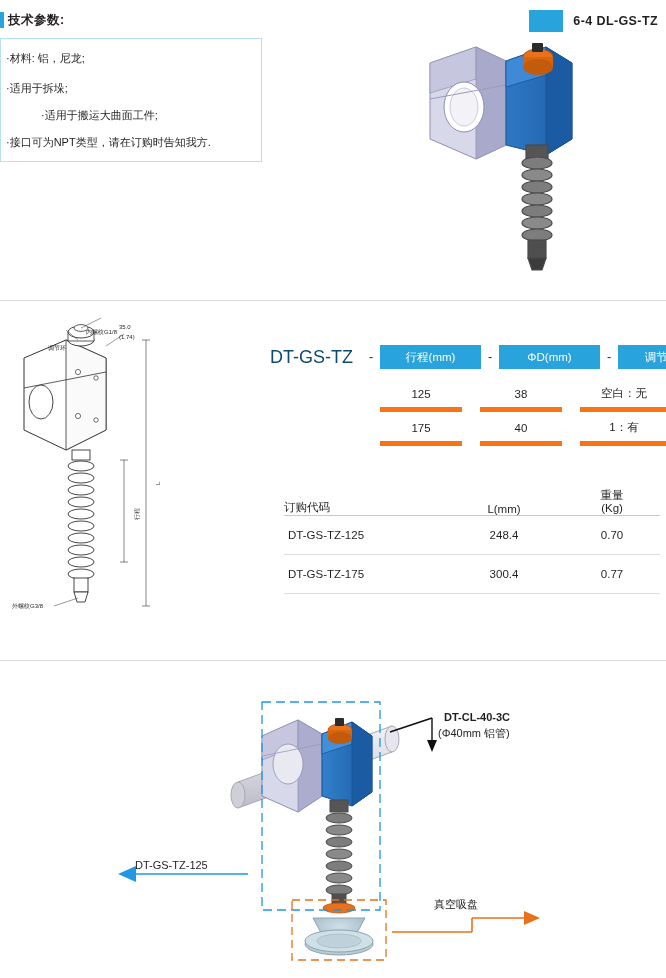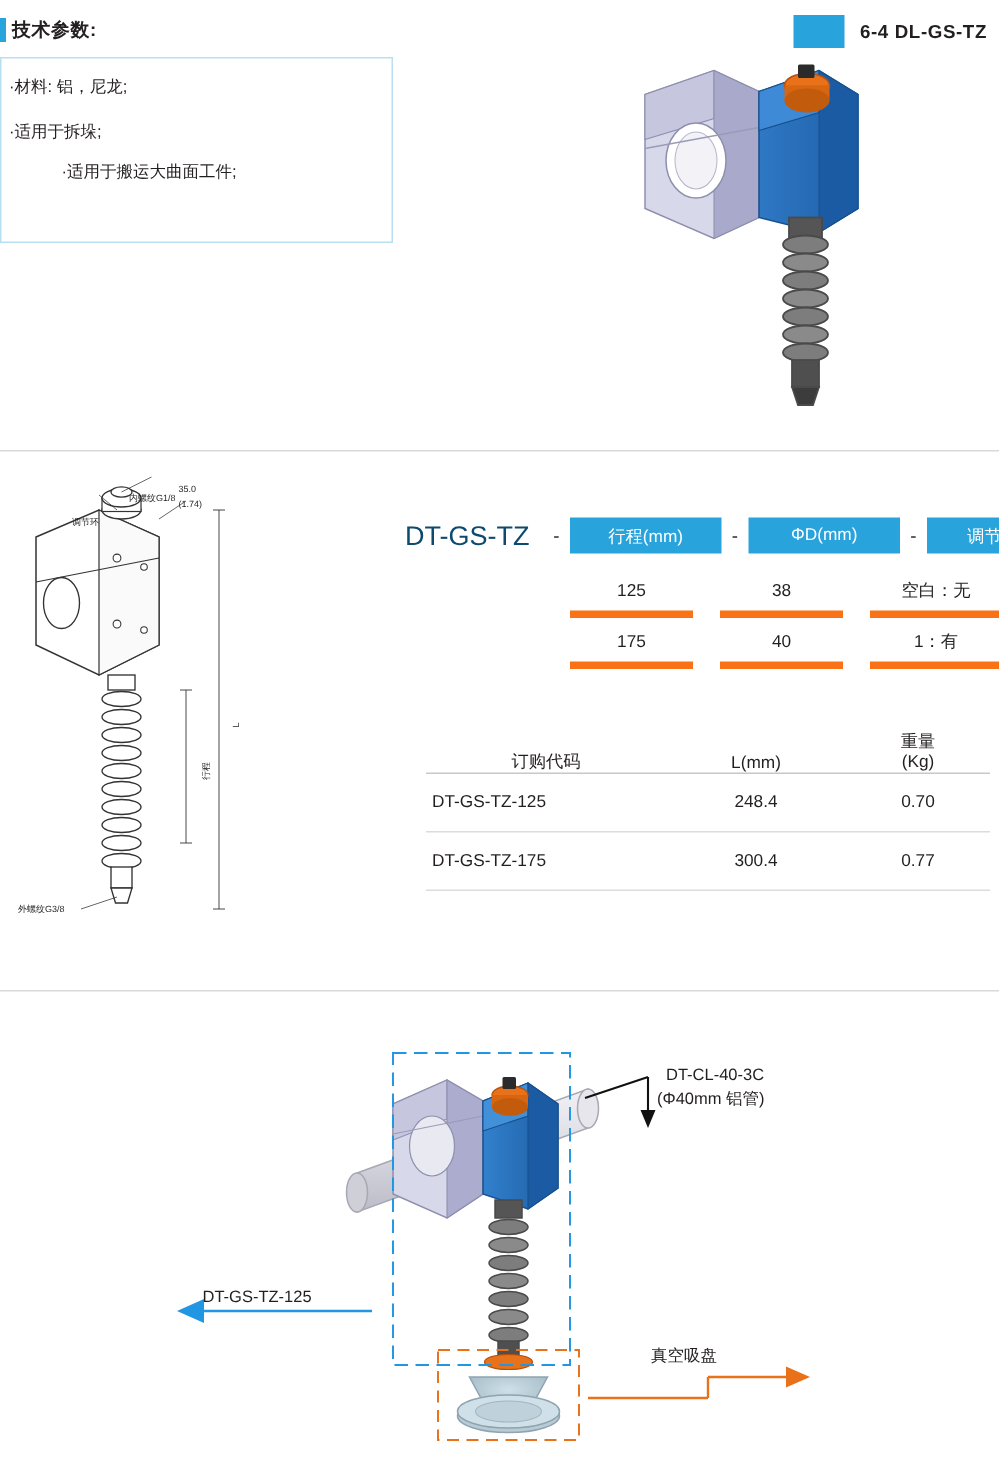--- a/index.html
+++ b/index.html
@@ -167,21 +167,21 @@
   }
   .ot-row {
     display: flex;
     align-items: center;
     height: 38px;
     border-bottom: 1px solid #dcdcdc;
   }
   .ot-c0 { width: 160px; font-size: 11.5px; text-align: left; padding-left: 4px; box-sizing: border-box;}
   .ot-c1 { width: 120px; font-size: 11.5px; text-align: center; }
   .ot-c2 { width: 96px;  font-size: 11.5px; text-align: center; }
-  .ot-head .ot-c0 { text-align: center; padding-left: 0; }
+  .ot-head .ot-c0 { text-align: left; padding-left: 0; }
   .ot-head .ot-c2 { line-height: 13px; }
   .ot-head span { display: block; }
 
   
   #drawing { position: absolute; left: 6px; top: 10px; width: 250px; height: 330px; }
   .dim-label {
     position: absolute;
     font-size: 6px;
     color: #231f20;
     white-space: nowrap;
@@ -206,20 +206,21 @@
 
 <div class="sect" id="sect-specs">
 
   <div class="spec-title-bar"></div>
   <div class="spec-title">技术参数:</div>
 
   <div class="spec-box"></div>
   <div class="spec-line l0" style="top:51px;">·材料: 铝，尼龙;</div>
   <div class="spec-line l1" style="top:81px;">·适用于拆垛;</div>
   <div class="spec-line l2" style="top:108px;margin-left:35px;">·适用于搬运大曲面工件;</div>
+  <div class="spec-line l3" style="top:135px;">·接口可为NPT类型，请在订购时告知我方.</div>
 
   <div class="code-chip">
     <div class="swatch"></div>
     <div class="code-text">6-4   DL-GS-TZ</div>
   </div>
 
   <svg width="300" height="260" viewBox="0 0 300 260" style="position:absolute; left:360px; top:35px;">
     <defs>
       <linearGradient id="blueG" x1="0" y1="0" x2="1" y2="0">
         <stop offset="0%" stop-color="#2f78c4"></stop>
@@ -445,17 +446,17 @@
     <line x1="248" y1="214" x2="176" y2="214" stroke="#2196e3" stroke-width="1.6"></line>
     <polygon points="118,214 136,206 136,222" fill="#2196e3"></polygon>
     <line x1="176" y1="214" x2="136" y2="214" stroke="#2196e3" stroke-width="1.6"></line>
 
     <line x1="392" y1="272" x2="472" y2="272" stroke="#e8711a" stroke-width="1.6"></line>
     <line x1="472" y1="272" x2="472" y2="258" stroke="#e8711a" stroke-width="1.6"></line>
     <polygon points="540,258 524,251 524,265" fill="#e8711a"></polygon>
     <line x1="472" y1="258" x2="528" y2="258" stroke="#e8711a" stroke-width="1.6"></line>
   </svg>
 
-  <div class="callout" style="left:444px; top:50px;">DT-CL-40-3C</div>
+  <div class="callout" style="left:444px; top:50px;font-weight:bold;">DT-CL-40-3C</div>
   <div class="callout" style="left:438px; top:66px;">(Φ40mm 铝管)</div>
   <div class="callout" style="left:135px; top:198px;">DT-GS-TZ-125</div>
   <div class="callout" style="left:434px; top:237px;">真空吸盘</div>
 </div>
 
 </body></html>

